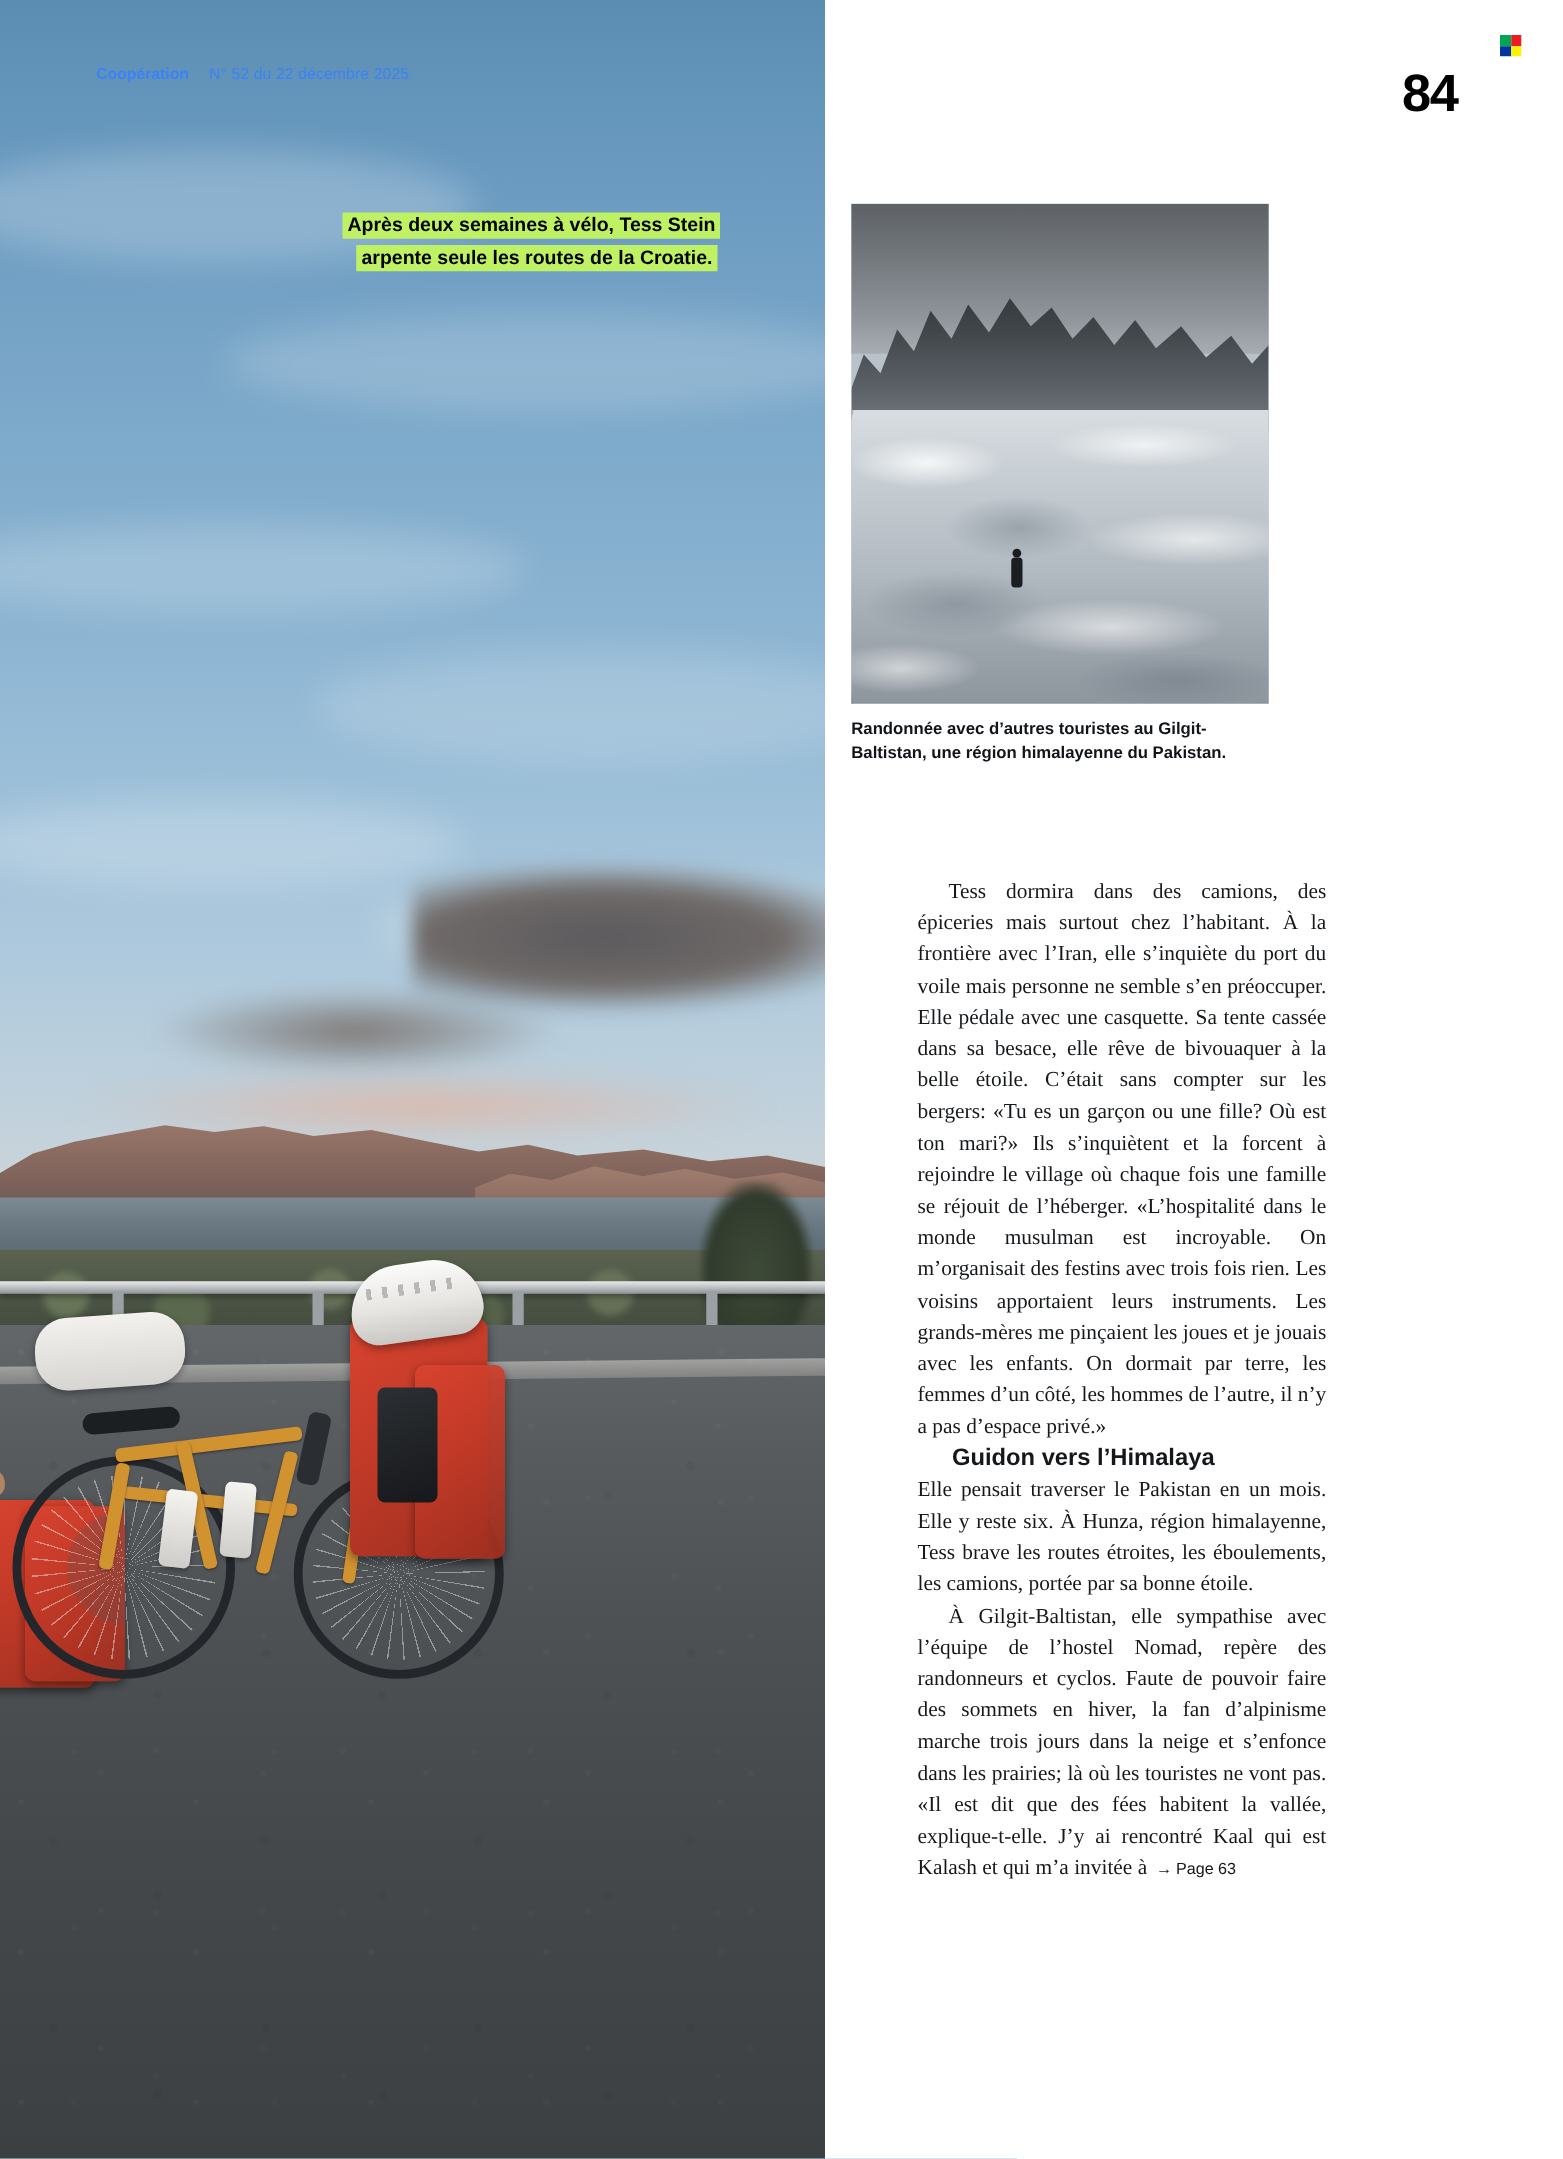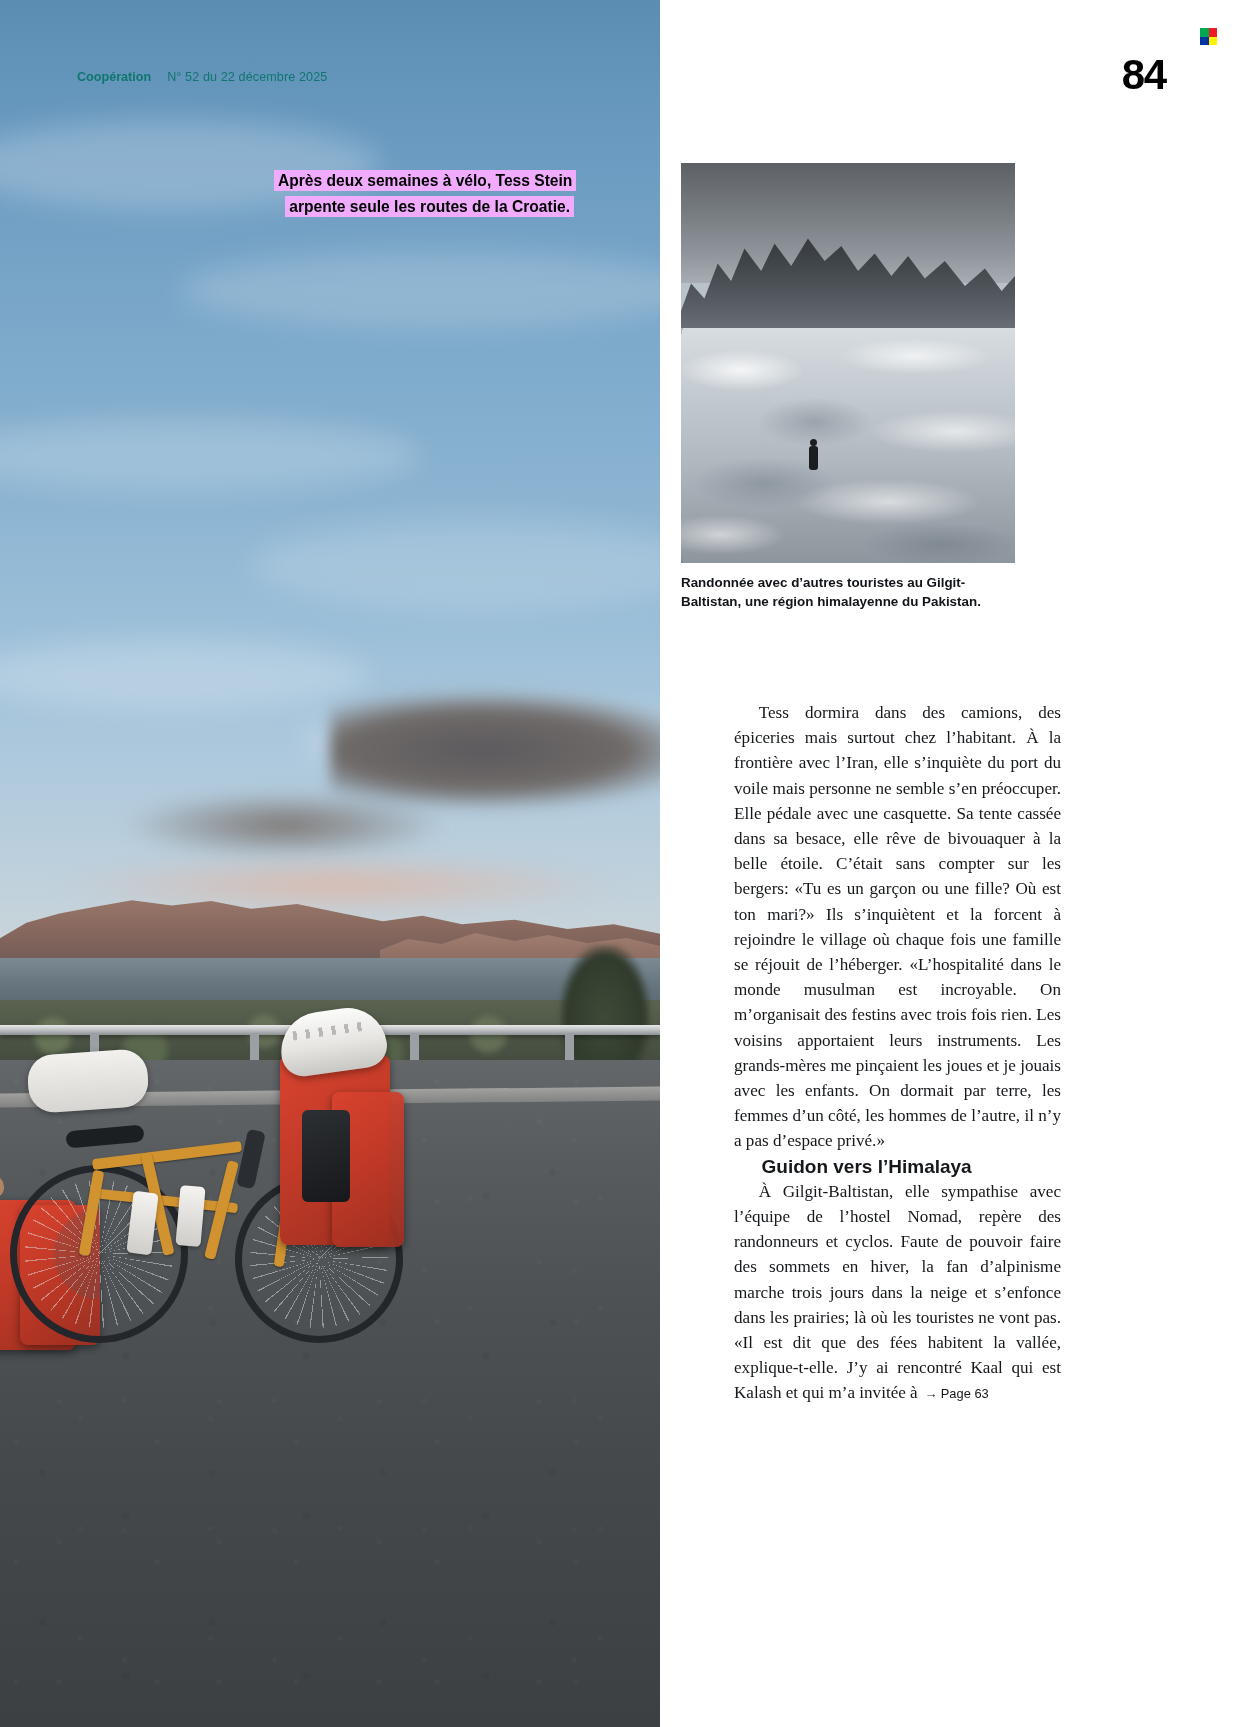--- a/index.html
+++ b/index.html
@@ -167,30 +167,30 @@
   .bt2{ left:198px; top:186px; width:25px; height:60px; transform:rotate(5deg); }
   .arm{ position:absolute; left:-28px; top:178px; width:52px; height:22px;
         background:linear-gradient(to right,#c69a7d,#b08463); border-radius:10px; transform:rotate(-8deg); }
 
   
   .overlay-caption{
     position:absolute; right:86px; top:168px; width:300px;
     text-align:right; z-index:5;
   }
   .overlay-caption span{
-    display:inline; background:#f0abfc; color:#000000;
+    display:inline; background:#bef264; color:#000000;
     font-weight:700; font-size:15.6px; line-height:1.66;
     padding:2px 4px; box-decoration-break:clone;
     -webkit-box-decoration-break:clone;
   }
 
   
   .masthead{
-    position:absolute; left:77px; top:70px; z-index:6;
-    font-size:12.6px; font-weight:700; color:#0f766e; white-space:nowrap;
+    position:absolute; left:77px; top:52px; z-index:6;
+    font-size:12.6px; font-weight:700; color:#3b82f6; white-space:nowrap;
   }
   .masthead .issue{ font-weight:500; margin-left:16px; letter-spacing:.1px; }
 
   .folio{
     position:absolute; right:84px; top:54px;
     font-size:42px; font-weight:800; color:#000; letter-spacing:-1.2px; line-height:1;
   }
   .regmark{
     position:absolute; right:33px; top:28px;
     width:17px; height:17px;
@@ -375,16 +375,17 @@
       <div class="pr-crevasse"></div>
     </div>
     <div class="hiker"></div>
   </div>
 
   <div class="photo-caption">Randonnée avec d’autres touristes au Gilgit-Baltistan, une région himalayenne du Pakistan.</div>
 
   <div class="bodytext">
     <p>Tess dormira dans des camions, des épiceries mais surtout chez l’habitant. À la frontière avec l’Iran, elle s’inquiète du port du voile mais personne ne semble s’en préoccuper. Elle pédale avec une casquette. Sa tente cassée dans sa besace, elle rêve de bivouaquer à la belle étoile. C’était sans compter sur les bergers: «Tu es un garçon ou une fille? Où est ton mari?» Ils s’inquiètent et la forcent à rejoindre le village où chaque fois une famille se réjouit de l’héberger. «L’hospitalité dans le monde musulman est incroyable. On m’organisait des festins avec trois fois rien. Les voisins apportaient leurs instruments. Les grands-mères me pinçaient les joues et je jouais avec les enfants. On dormait par terre, les femmes d’un côté, les hommes de l’autre, il n’y a pas d’espace privé.»</p>
     <p class="subhead">Guidon vers l’Himalaya</p>
+    <p class="noindent">Elle pensait traverser le Pakistan en un mois. Elle y reste six. À Hunza, région himalayenne, Tess brave les routes étroites, les éboulements, les camions, portée par sa bonne étoile.</p>
     <p><span>À Gilgit-Baltistan, elle sympathise avec l’équipe de l’hostel Nomad, repère des randonneurs et cyclos. Faute de pouvoir faire des sommets en hiver, la fan d’alpinisme marche trois jours dans la neige et s’enfonce dans les prairies; là où les touristes ne vont pas. «Il est dit que des fées habitent la vallée, explique-t-elle. J’y ai rencontré Kaal qui est Kalash et qui m’a invitée à</span><span class="jump">&nbsp;&nbsp;<span class="arrow">→</span><span>Page 63</span></span></p>
   </div>
 
 </div>
 
 </body></html>

